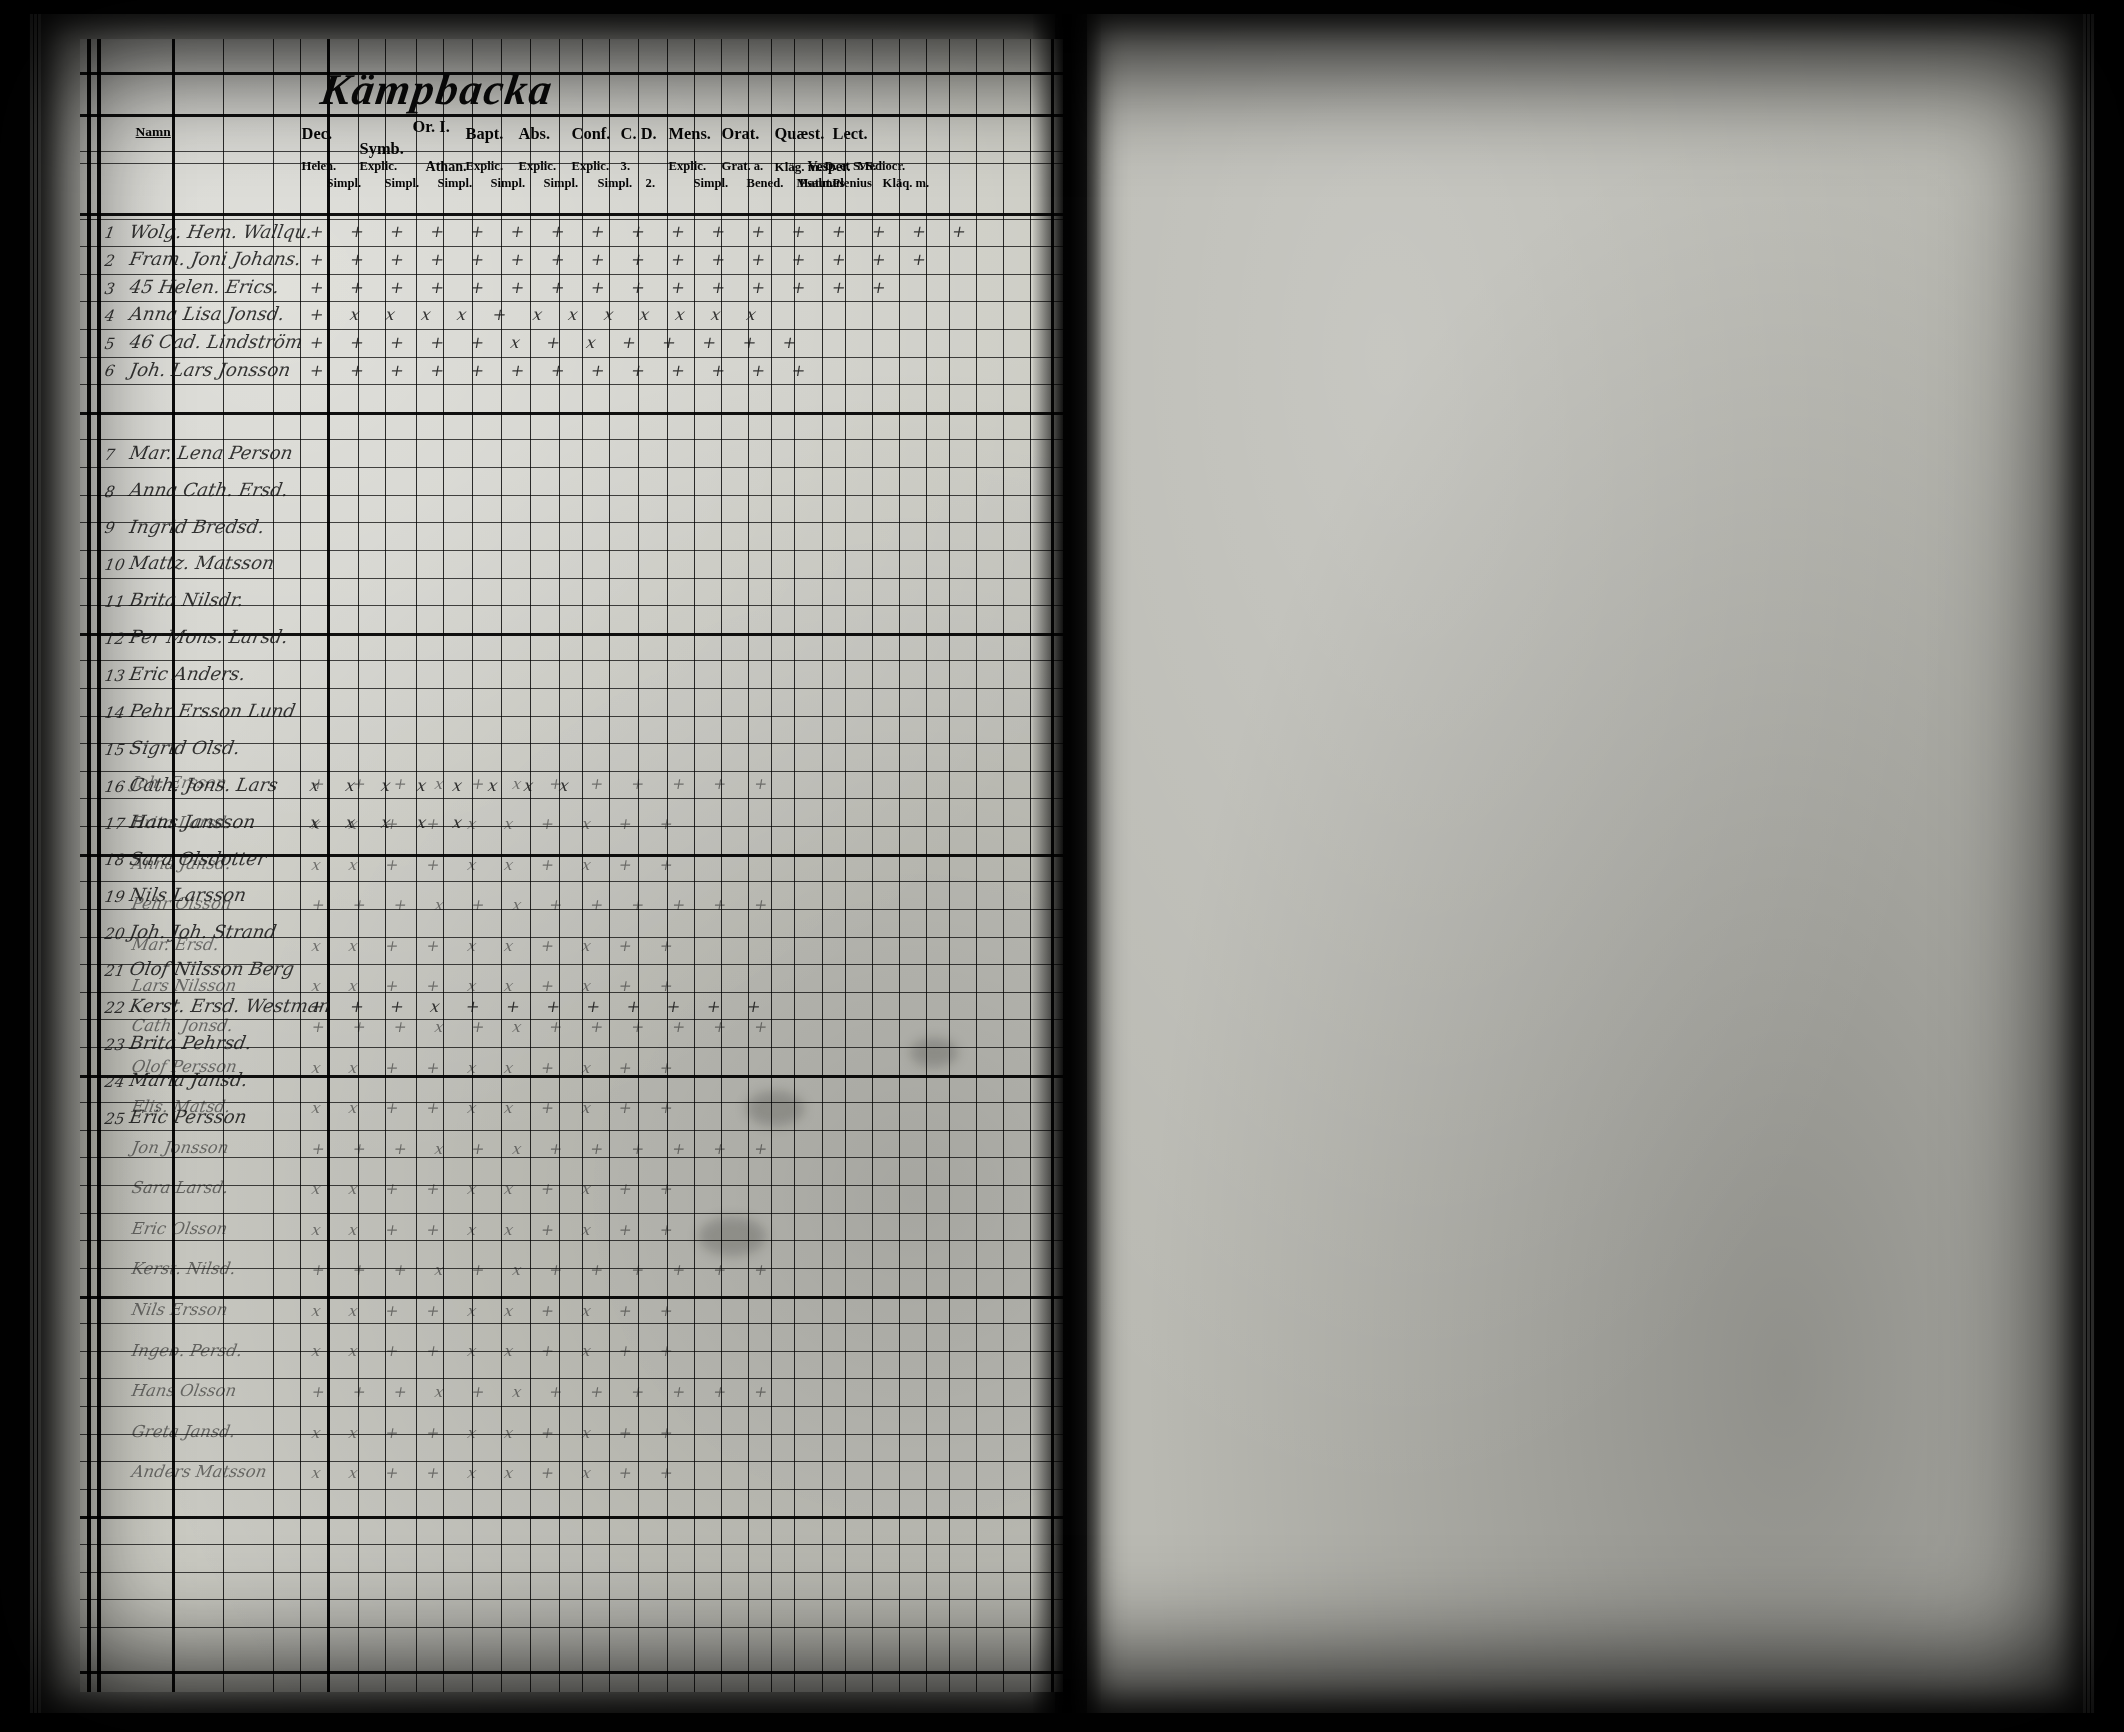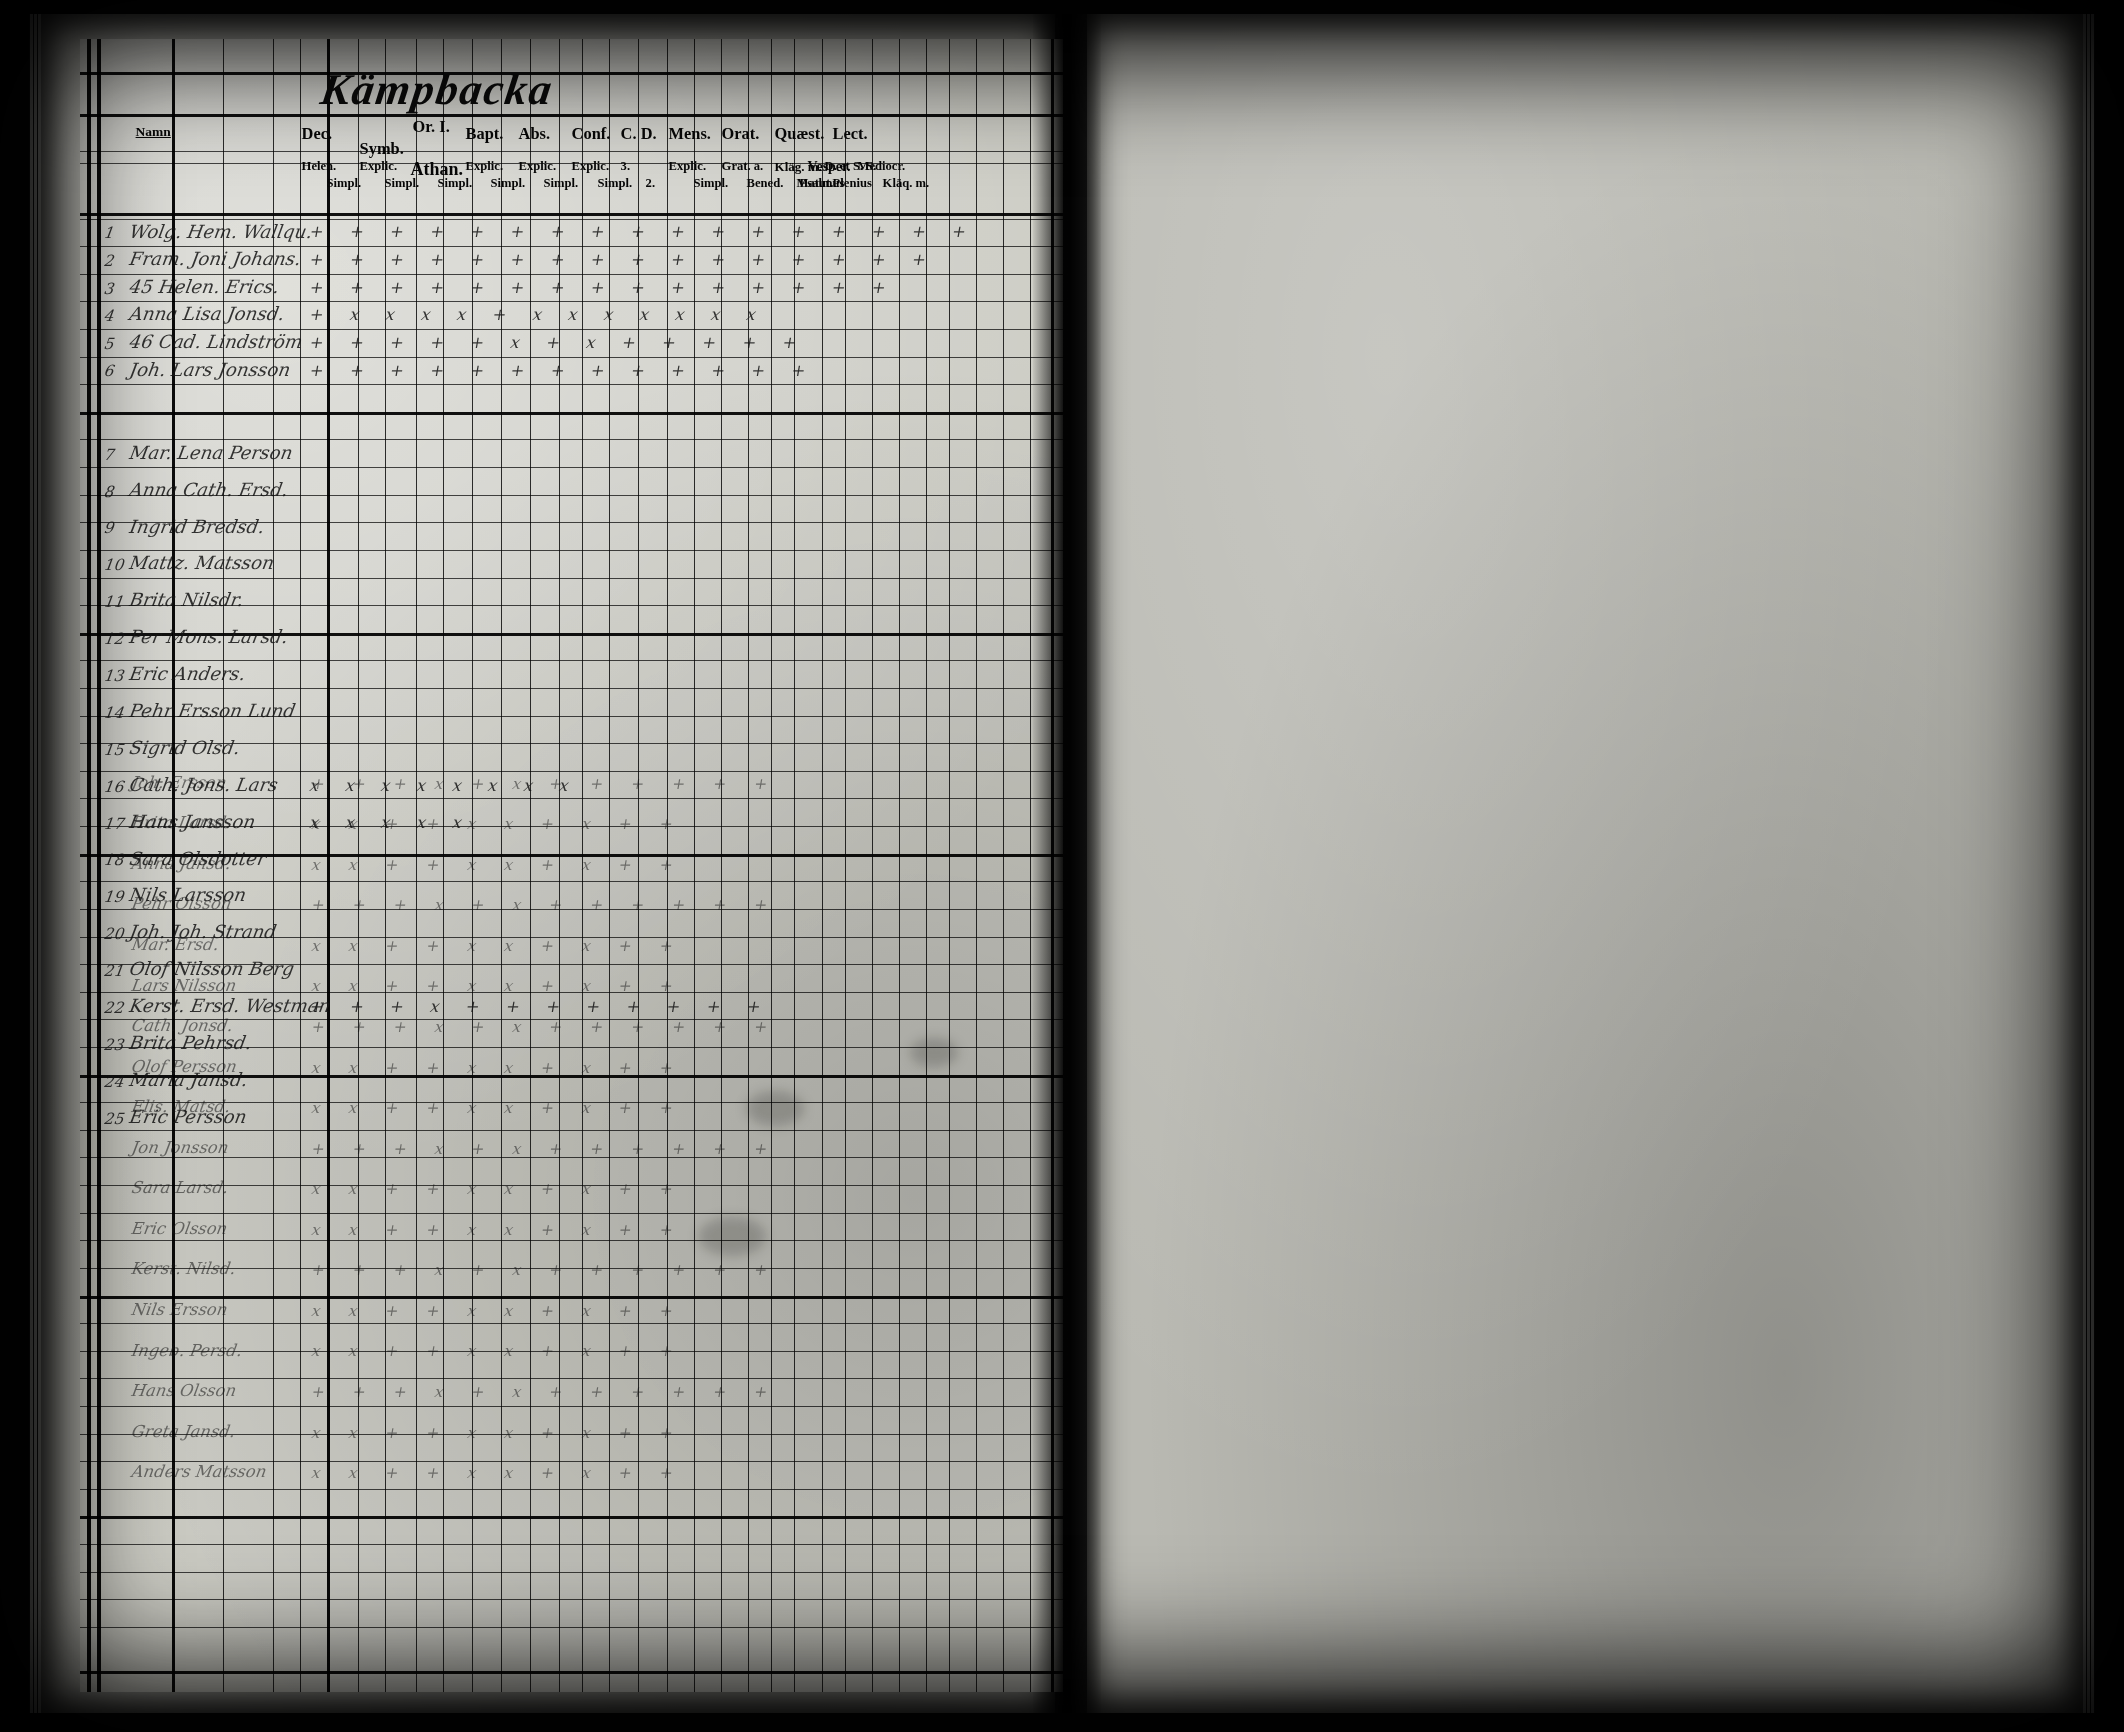--- a/index.html
+++ b/index.html
@@ -183,21 +183,21 @@
             <div class="colhead" style="left: 541px; top: 85px;">C. D.</div>
             <div class="colhead" style="left: 589px; top: 85px;">Mens.</div>
             <div class="colhead" style="left: 642px; top: 85px;">Orat.</div>
             <div class="colhead" style="left: 695px; top: 85px;">Quæst.</div>
             <div class="colhead" style="left: 753px; top: 85px;">Lect.</div>
             <div class="colhead sm" style="left: 56px; top: 85px; text-decoration: underline;">Namn</div>
             <div class="colhead sm" style="left: 222px; top: 120px; font-size: 12.6px;">Helen.</div>
             <div class="colhead sm" style="left: 247px; top: 137px; font-size: 12.6px;">Simpl.</div>
             <div class="colhead sm" style="left: 280px; top: 120px; font-size: 12.6px;">Explic.</div>
             <div class="colhead sm" style="left: 305px; top: 137px; font-size: 12.6px;">Simpl.</div>
-            <div class="colhead sm" style="left: 331px; top: 120px; font-size: 18px;">Athan.</div>
+            <div class="colhead sm" style="left: 346px; top: 120px; font-size: 14px;">Athan.</div>
             <div class="colhead sm" style="left: 358px; top: 137px; font-size: 12.6px;">Simpl.</div>
             <div class="colhead sm" style="left: 386px; top: 120px; font-size: 12.6px;">Explic.</div>
             <div class="colhead sm" style="left: 411px; top: 137px; font-size: 12.6px;">Simpl.</div>
             <div class="colhead sm" style="left: 439px; top: 120px; font-size: 12.6px;">Explic.</div>
             <div class="colhead sm" style="left: 464px; top: 137px; font-size: 12.6px;">Simpl.</div>
             <div class="colhead sm" style="left: 492px; top: 120px; font-size: 12.6px;">Explic.</div>
             <div class="colhead sm" style="left: 518px; top: 137px; font-size: 12.6px;">Simpl.</div>
             <div class="colhead sm" style="left: 541px; top: 120px; font-size: 12.6px;">3.</div>
             <div class="colhead sm" style="left: 566px; top: 137px; font-size: 12.6px;">2.</div>
             <div class="colhead sm" style="left: 589px; top: 120px; font-size: 12.6px;">Explic.</div>

